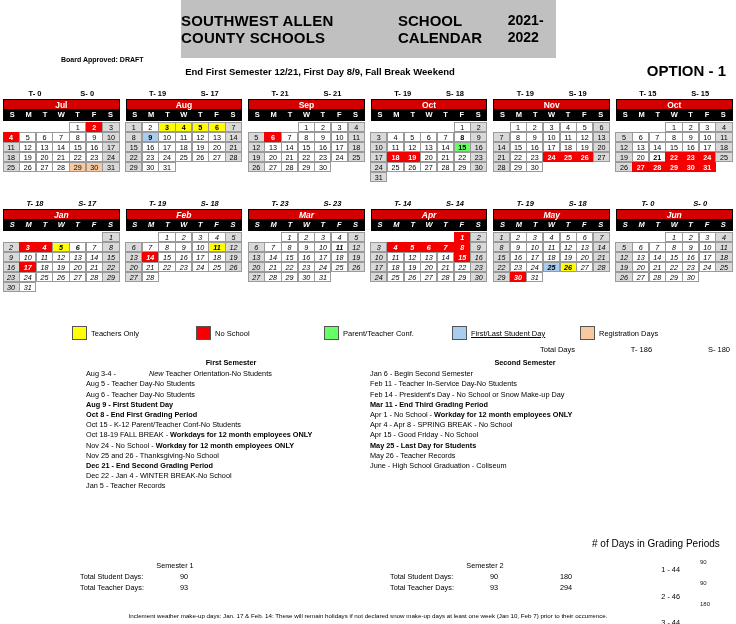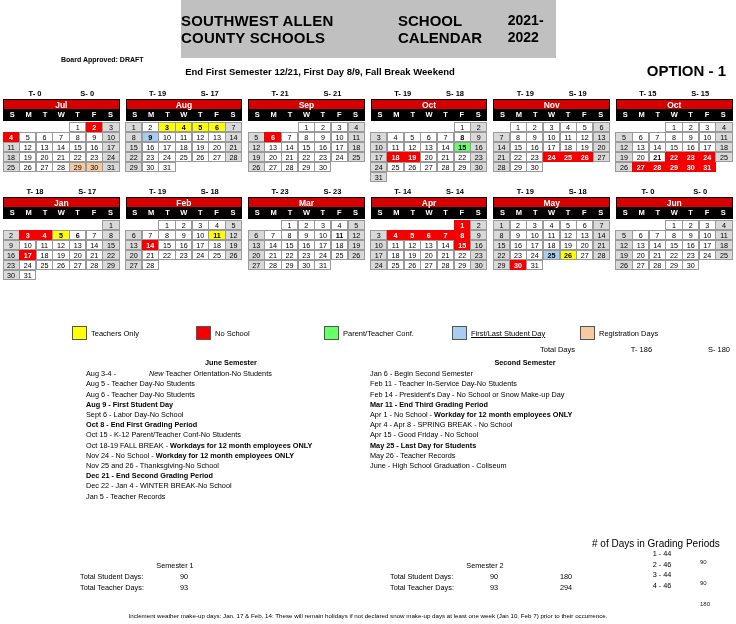--- a/index.html
+++ b/index.html
@@ -30,21 +30,21 @@
     position:absolute; left:0; top:66px; width:640px; text-align:center;
     font-size:9.5px; font-weight:bold;
   }
   .option{
     position:absolute; right:10px; top:62px; font-size:15px; font-weight:bold;
   }
 
   
   .months-row{ position:absolute; left:0; width:736px; display:flex; }
   .row1{ top:88px; }
-  .row2{ top:186px; }
+  .row2{ top:198px;font-style:italic; }
 
   .month{
     width:122.6px;
     padding:0 3px;
     position:relative;
   }
   .ts-line{
     height:11px; display:flex; justify-content:space-around;
     font-size:7.5px; font-weight:bold; padding:0 6px;
     align-items:center;
@@ -106,21 +106,21 @@
   .col2{ left:370px; width:310px;}
   .col-notes .hd{ font-weight:bold; text-align:center; display:block; margin-bottom:1px;}
   .note{ white-space:nowrap; }
   .note b{ font-weight:bold; }
   .note i{ font-style:italic;margin-left:31px; }
   .note.b{ font-weight:bold; }
 
   
   .gp-title{ position:absolute; top:538px; left:592px; font-size:10px;}
   .gp-list{ position:absolute; top:549px; left:644px; font-size:7.3px; line-height:10.5px; }
-  .gp-list div{ text-align:center; width:36px;}
+  .gp-list div{ text-align:right; width:36px;margin-top:16px;}
   .gp-side{ position:absolute; top:552px; left:700px; font-size:6px; line-height:21px; color:#222;}
   .gp-side div{}
 
   .sem-block{ position:absolute; font-size:7.3px; line-height:11px;}
   .sem1{ top:560px; left:80px; width:250px;}
   .sem2{ top:560px; left:390px; width:300px;}
   .sem-head{ text-align:center; width:190px; }
   .sem-row{ display:flex; }
   .sem-row .lbl{ width:100px; }
   .sem-row .v1{ width:70px; text-align:left;}
@@ -947,27 +947,26 @@
   </div>
 
 <div class="total-days">
   <span>Total Days</span>
   <span>T-  186</span>
   <span>S-  180</span>
 </div>
 
 <div class="notes">
   <div class="col-notes col1">
-    <span class="hd">June Semester</span>
+    <span class="hd">First Semester</span>
     <div id="fs-list">
         <div class="note">Aug 3-4 - <i>New</i>  Teacher Orientation-No Students</div>
         <div class="note">Aug 5 - Teacher Day-No Students</div>
         <div class="note">Aug 6 - Teacher Day-No Students</div>
         <div class="note b">Aug 9 - First Student Day</div>
-        <div class="note">Sept 6 - Labor Day-No School</div>
         <div class="note b">Oct 8 - End First Grading Period</div>
         <div class="note">Oct 15 - K-12 Parent/Teacher Conf-No Students</div>
         <div class="note">Oct 18-19 FALL BREAK - <b>Workdays for 12 month employees ONLY</b></div>
         <div class="note">Nov 24 - No School - <b>Workday for 12 month employees ONLY</b></div>
         <div class="note">Nov 25 and 26 - Thanksgiving-No School</div>
         <div class="note b">Dec 21 - End Second Grading Period</div>
         <div class="note">Dec 22 - Jan 4 - WINTER BREAK-No School</div>
         <div class="note">Jan 5 - Teacher Records</div>
       </div>
   </div>

